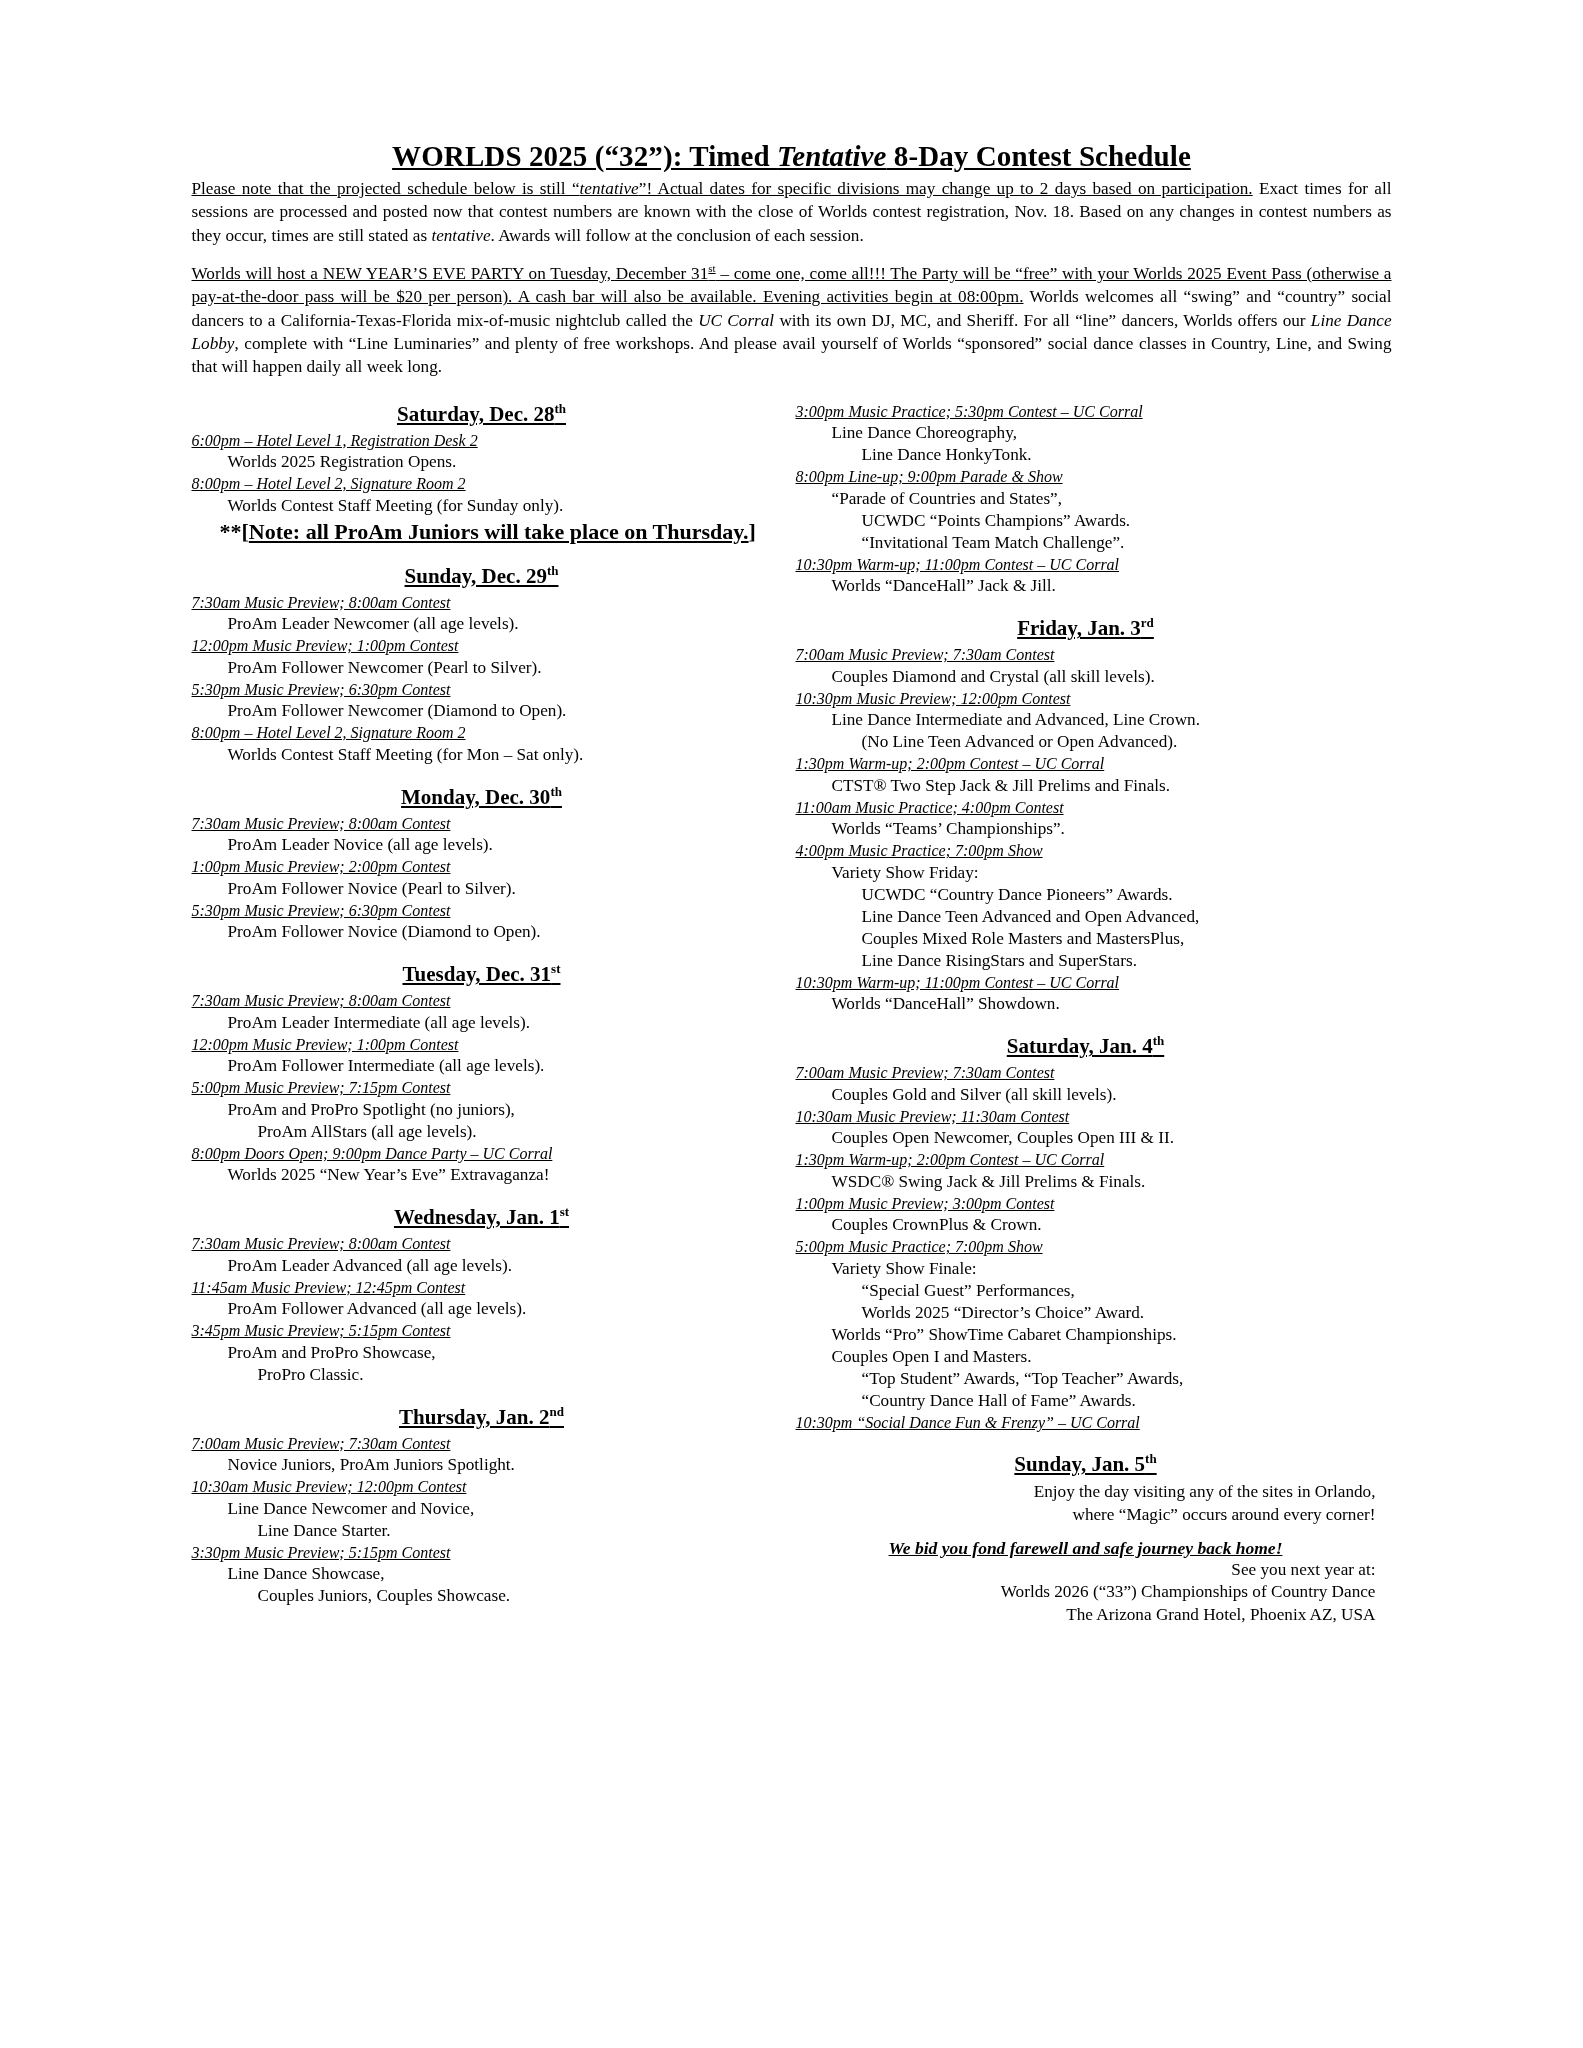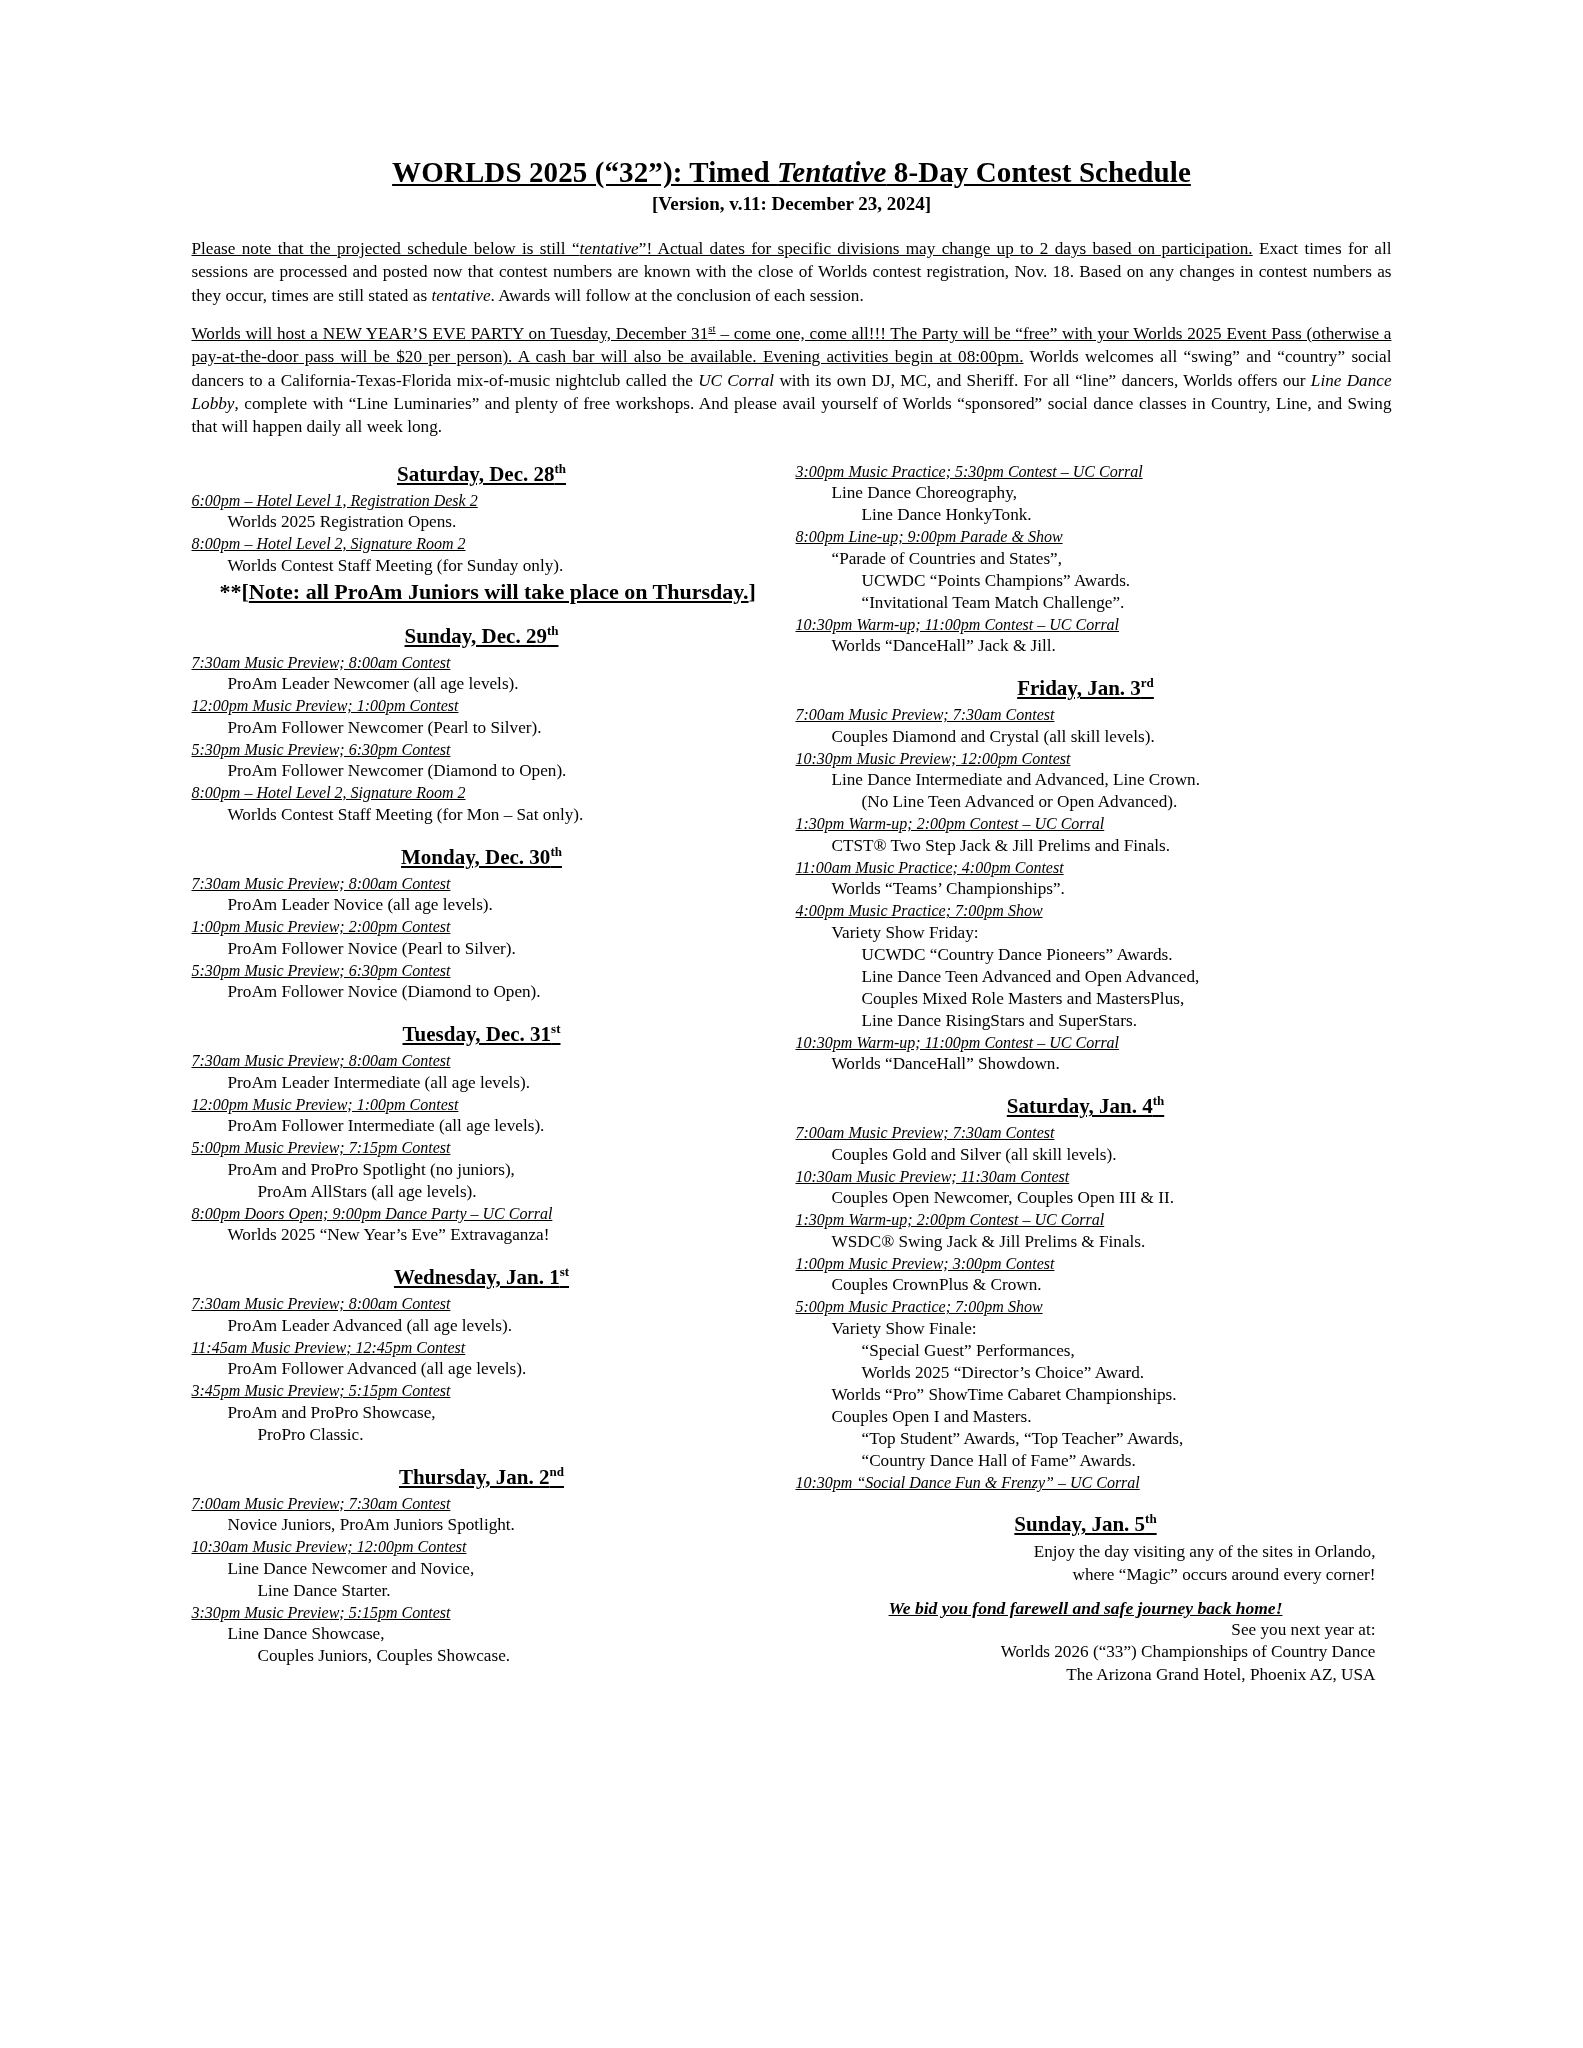--- a/index.html
+++ b/index.html
@@ -23,21 +23,21 @@
   }
   .inner {
     margin: 0 auto;
     width: 1200px;
     padding-top: 140px;
   }
   h1.title {
     font-size: 29px;
     font-weight: bold;
     text-align: center;
-    margin: 16px 0 4px 0;
+    margin: 0 0 4px 0;
     letter-spacing: 0.1px;
   }
   h1.title .u {
     text-decoration: underline;
   }
   h1.title i {
     font-style: italic;
   }
   .version {
     text-align: center;
@@ -113,21 +113,20 @@
 </style>
 </head>
 <body>
 
 <div class="page">
   <div class="inner">
 
     <h1 class="title">
       <span class="u"><span>WORLDS 2025 (“32”): Timed </span><i>Tentative</i><span> 8-Day Contest Schedule</span></span>
     </h1>
-    <div class="version">[Version, v.11: December 23, 2024]</div>
 
     <p class="para">
       <span class="u"><span>Please note that the projected schedule below is still “</span><i>tentative</i><span>”! Actual dates for specific divisions may change up to 2 days based on participation.</span></span><span> Exact times for all sessions are processed and posted now that contest numbers are known with the close of Worlds contest registration, Nov. 18. Based on any changes in contest numbers as they occur, times are still stated as </span><i>tentative</i><span>.  Awards will follow at the conclusion of each session.</span>
     </p>
 
     <p class="para">
       <span class="u"><span>Worlds will host a NEW YEAR’S EVE PARTY on Tuesday, December 31</span><sup>st</sup><span> – come one, come all!!! The Party will be “free” with your Worlds 2025 Event Pass (otherwise a pay-at-the-door pass will be $20 per person). A cash bar will also be available. Evening activities begin at 08:00pm.</span></span><span> Worlds welcomes all “swing” and “country” social dancers to a California-Texas-Florida mix-of-music nightclub called the </span><i>UC Corral</i><span> with its own DJ, MC, and Sheriff. For all “line” dancers, Worlds offers our </span><i>Line Dance Lobby</i><span>, complete with “Line Luminaries” and plenty of free workshops. And please avail yourself of Worlds “sponsored” social dance classes in Country, Line, and Swing that will happen daily all week long.</span>
     </p>
 
     <div class="columns">

